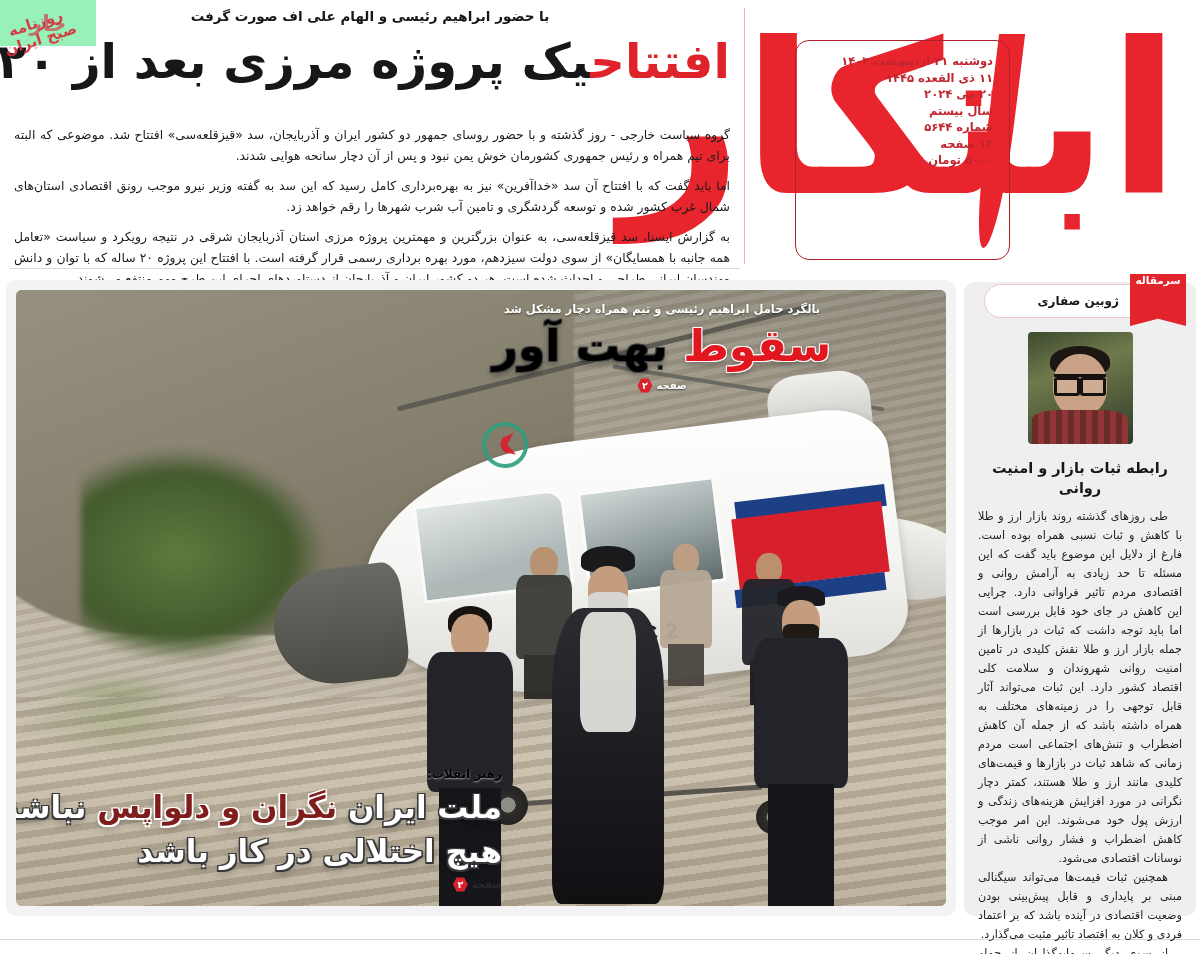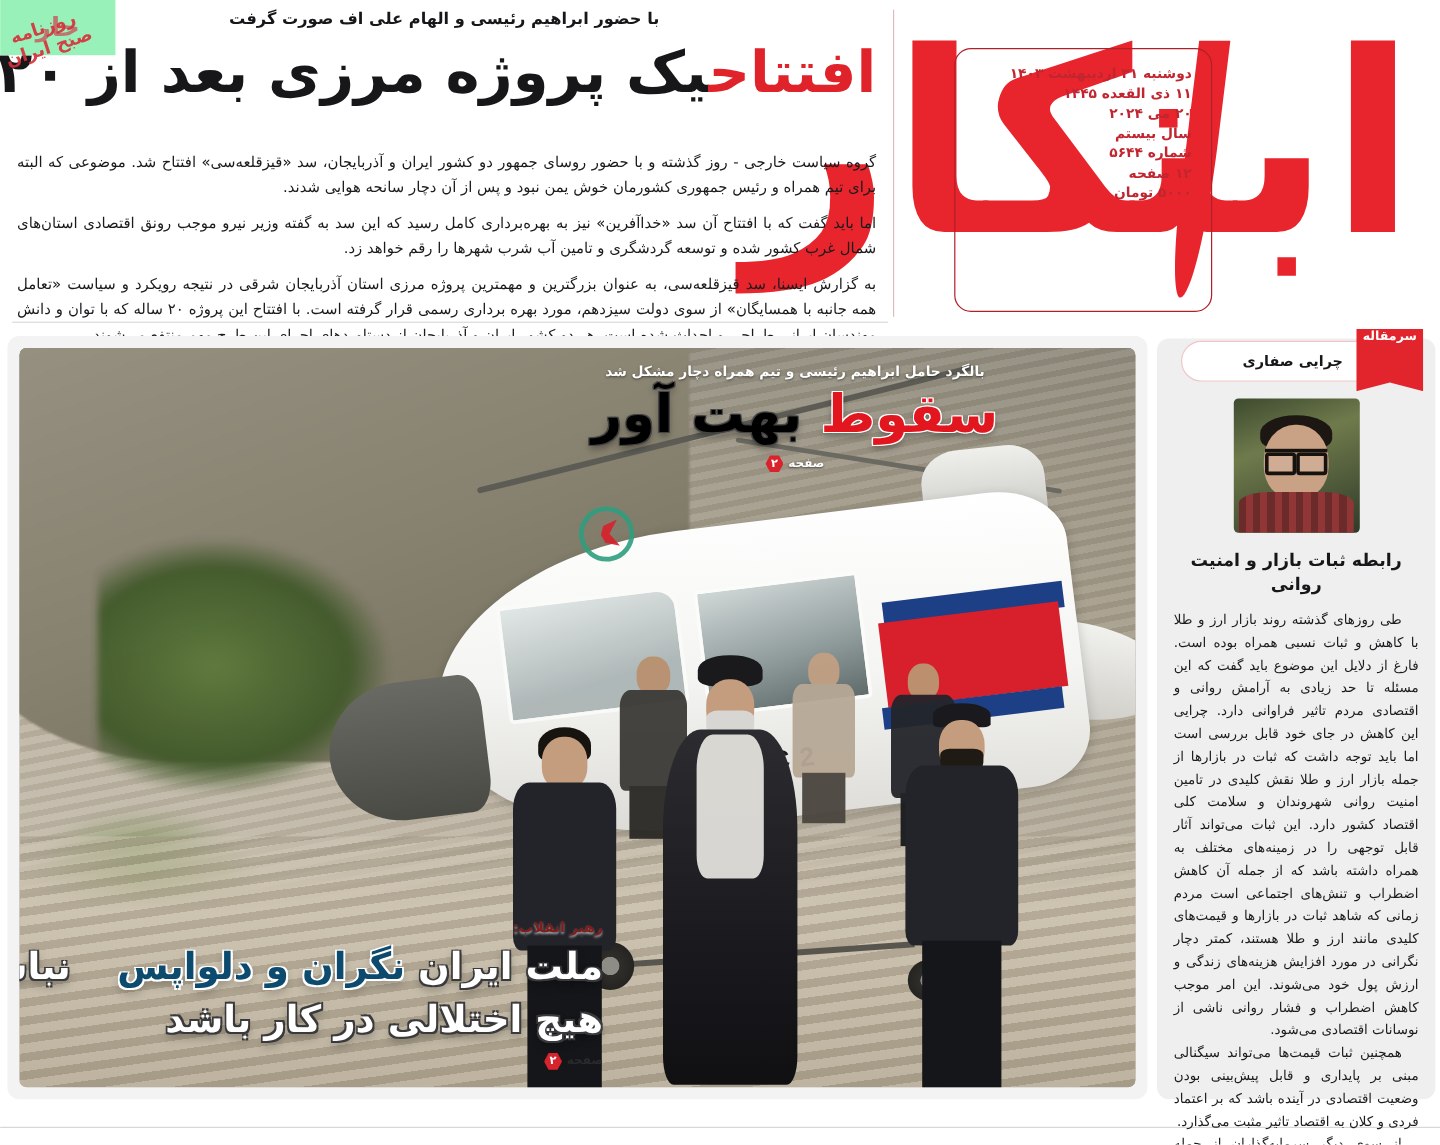--- a/index.html
+++ b/index.html
@@ -664,36 +664,35 @@
   .ov-bottom {
     position: absolute;
     left: 16px; bottom: 14px;
     width: 470px;
     z-index: 9;
     text-align: right;
   }
   .ov-bottom .kicker {
     font-size: 12px;
     font-weight: bold;
-    color: #7f1d1d;
+    color: #000000;
     margin-bottom: 4px;
     text-shadow: 0 1px 2px rgba(255,255,255,.6);
   }
   .ov-bottom .l {
     font-size: 31px;
     font-weight: bold;
     line-height: 44px;
     color: #ffffff;
     white-space: nowrap;
     text-shadow: 1.6px 1.6px 0 #3a3a3c, -1.4px -1.4px 0 #3a3a3c, 1.6px -1.4px 0 #3a3a3c, -1.4px 1.6px 0 #3a3a3c, 0 4px 8px rgba(0,0,0,.35);
   }
   .ov-bottom .l .red {
-    color: #0c4a6e;
+    color: #7f1d1d;
     text-shadow: 1.6px 1.6px 0 #fff, -1.4px -1.4px 0 #fff, 1.6px -1.4px 0 #fff, -1.4px 1.6px 0 #fff, 0 4px 8px rgba(0,0,0,.3);
-    margin-left: 28px;
   }
   .ov-bottom .pref {
     margin-top: 4px;
     display: inline-flex;
     align-items: center;
     gap: 4px;
     direction: rtl;
   }
   .ov-bottom .pref .lbl {
     font-size: 10px; font-weight: bold; color: #2a2a2c;
@@ -749,21 +748,21 @@
         <span class="hexnum">۱</span>
       </div>
     </div>
   </div>
 
   <div class="editorial">
     <div class="ed-ribbon">
       <span>سرمقاله</span>
     </div>
     <div class="ed-pill">
-      <span class="ed-author">چرایی صفاری</span>
+      <span class="ed-author">ژوبین صفاری</span>
     </div>
     <div class="ed-photo">
       <div class="hair"></div>
       <div class="face"></div>
       <div class="glasses"></div>
       <div class="shirt"></div>
     </div>
     <div class="ed-title">رابطه ثبات بازار و امنیت روانی</div>
     <div class="ed-body">
       <p>طی روزهای گذشته روند بازار ارز و طلا با کاهش و ثبات نسبی همراه بوده است. فارغ از دلایل این موضوع باید گفت که این مسئله تا حد زیادی به آرامش روانی و اقتصادی مردم تاثیر فراوانی دارد. چرایی این کاهش در جای خود قابل بررسی است اما باید توجه داشت که ثبات در بازارها از جمله بازار ارز و طلا نقش کلیدی در تامین امنیت روانی شهروندان و سلامت کلی اقتصاد کشور دارد. این ثبات می‌تواند آثار قابل توجهی را در زمینه‌های مختلف به همراه داشته باشد که از جمله آن کاهش اضطراب و تنش‌های اجتماعی است مردم زمانی که شاهد ثبات در بازارها و قیمت‌های کلیدی مانند ارز و طلا هستند، کمتر دچار نگرانی در مورد افزایش هزینه‌های زندگی و ارزش پول خود می‌شوند. این امر موجب کاهش اضطراب و فشار روانی ناشی از نوسانات اقتصادی می‌شود.</p>

